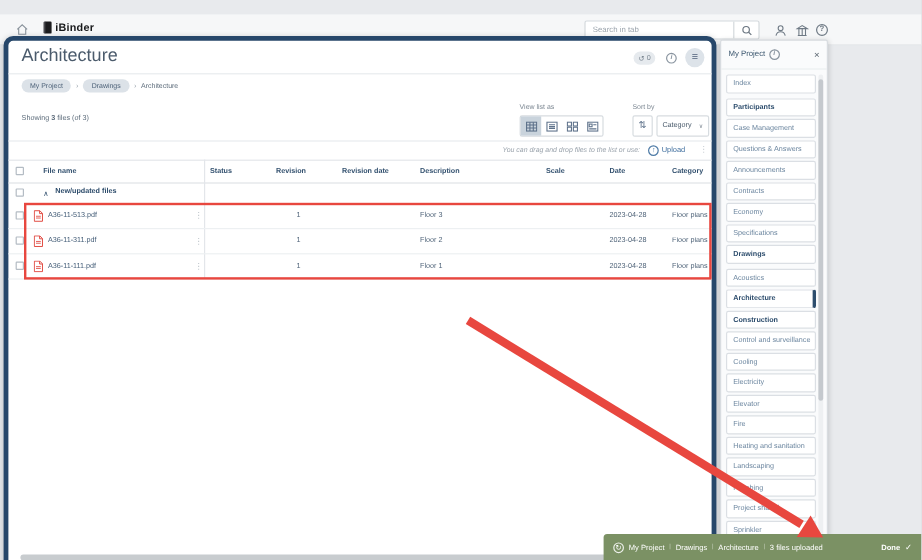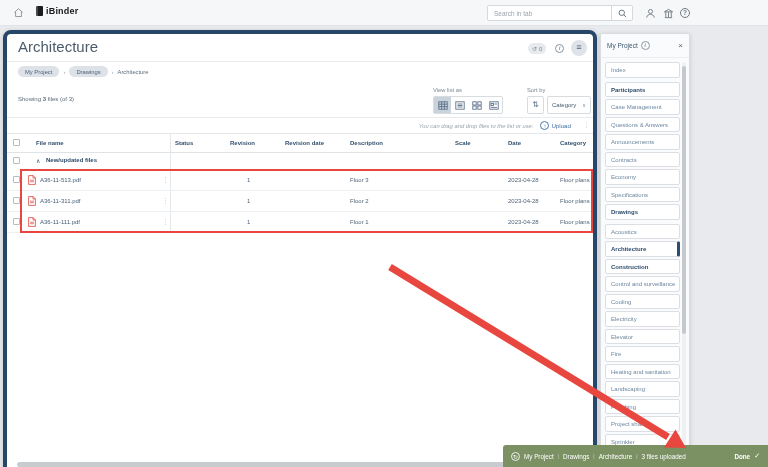--- a/index.html
+++ b/index.html
@@ -3,21 +3,21 @@
 <meta charset="utf-8">
 <style>
   * { margin:0; padding:0; box-sizing:border-box; }
   html,body { background:#d7dadd; }
   .stage {
     position:relative; width:768px; height:467px; overflow:hidden;
     background:#e8eaed; font-family:"Liberation Sans", sans-serif;
     -webkit-font-smoothing:antialiased;
   }
   
-  .topbar { position:absolute; left:0; top:0; width:768px; height:26px;
+  .topbar { position:absolute; left:0; top:12px; width:768px; height:26px;
     background:#f6f7f8; border-bottom:1px solid #e0e3e7; }
   .home-ic { position:absolute; left:13px; top:7px; width:11px; height:11px; color:#8a939c; }
   .logo { position:absolute; left:36px; top:6px; display:flex; align-items:center; gap:3px; }
   .logo-mark { width:7px; height:10px; background:#1c1c1e; border-radius:1px; border-left:2px solid #4a4a4e; }
   .logo-text { font-size:9px; font-weight:bold; color:#17181a; letter-spacing:.2px; }
   .search { position:absolute; left:487px; top:5px; width:146px; height:16px;
     background:#fff; border:1px solid #d4d9dd; border-radius:2px; display:flex; align-items:stretch; }
   .search input { flex:1; border:0; outline:0; background:transparent; font-family:inherit;
     font-size:6.5px; color:#5a636c; padding:0 0 0 6px; }
   .search input::placeholder { color:#9aa3ac; }

